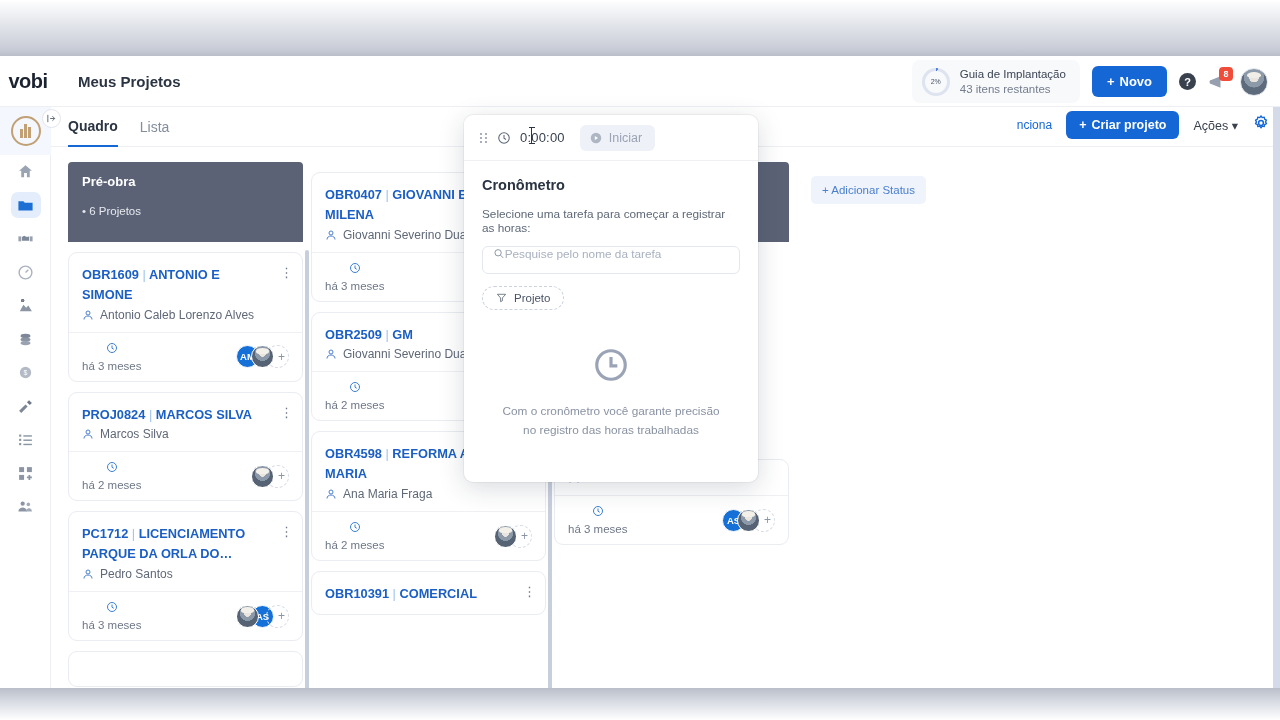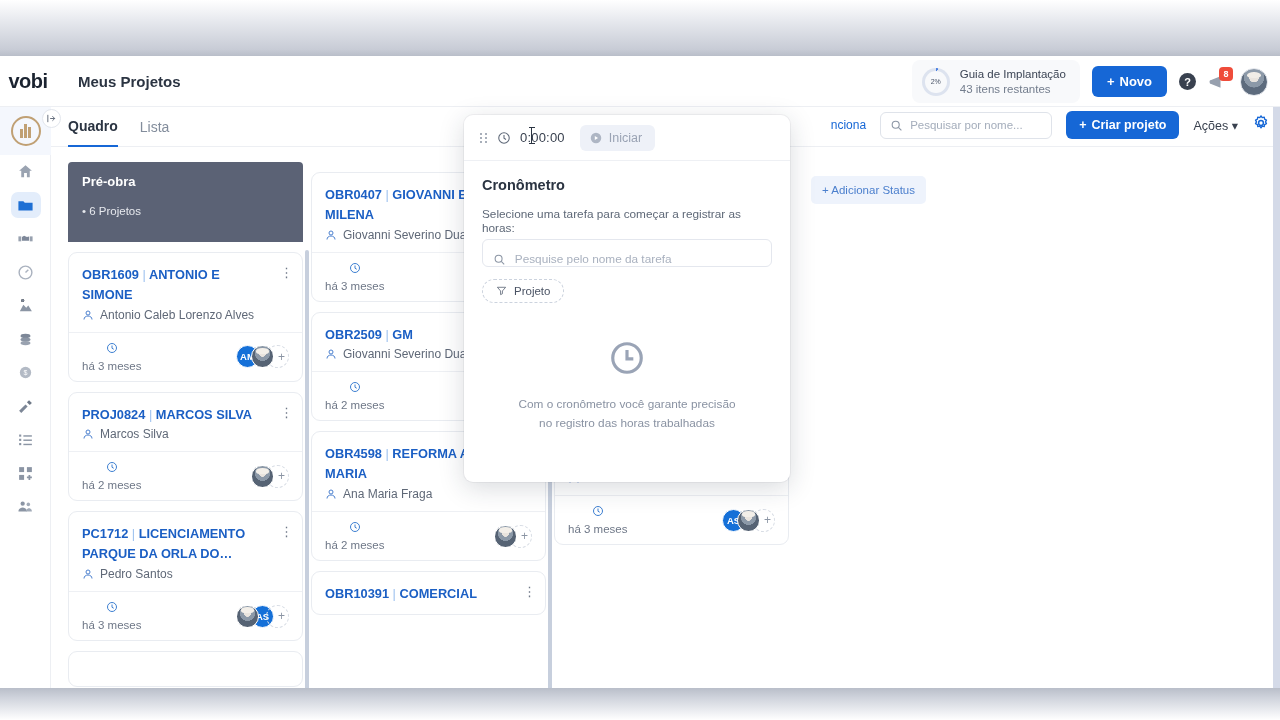--- a/index.html
+++ b/index.html
@@ -217,21 +217,21 @@
     padding: 7px 11px; font-size: 11.5px; cursor: pointer;
     font-family: inherit; margin-top: 14px; height: 28px;
   }
   .col-scroll {
     position: absolute; right: -6px; top: 88px; width: 4px; height: 440px;
     background: #c7cfdd; border-radius: 3px;
   }
 
   
   .modal {
-    position: absolute; left: 464px; top: 59px; width: 326px; height: 367px;
+    position: absolute; left: 464px; top: 59px; width: 294px; height: 367px;
     background: #fff; border-radius: 9px;
     box-shadow: 0 6px 26px rgba(30,40,60,0.17), 0 0 0 1px rgba(30,40,60,0.05);
     z-index: 60;
   }
   .modal-head {
     height: 46px; display: flex; align-items: center; gap: 9px;
     padding: 0 16px; border-bottom: 1px solid #eef0f4;
   }
   .drag-dots {
     width: 8px; display: grid; grid-template-columns: 3px 3px; gap: 2px; cursor: grab;
@@ -248,22 +248,22 @@
   .btn-iniciar {
     display: flex; align-items: flex-start; gap: 6px;
     background: #eef1f8; color: #9aa3b4; border: none; border-radius: 6px;
     padding: 6px 13px 6px 9px; font-size: 12.5px; cursor: pointer;
     font-family: inherit; margin-left: 6px;
   }
   .modal-body { padding: 16px 18px 0; }
   .modal-title { font-size: 14.5px; font-weight: 600; color: #2b3442; }
   .modal-sub { font-size: 11.8px; color: #5e6877; margin-top: 14px; }
   .task-search {
-    margin-top: 4px; height: 28px; border: 1px solid #e4e7ee; border-radius: 6px;
-    display: flex; align-items: flex-end; gap: 9px; padding: 0 10px;
+    margin-top: 11px; height: 28px; border: 1px solid #e4e7ee; border-radius: 6px;
+    display: flex; align-items: flex-start; padding: 0 10px;
   }
   .task-search input {
     border: none; outline: none; font-size: 11.8px; width: 250px;
     font-family: inherit; background: transparent; color: #39414f;
   }
   .task-search input::placeholder { color: #a9b1bf; }
   .chip-projeto {
     margin-top: 12px; display: inline-flex; align-items: flex-start; gap: 7px;
     border: 1px dashed #ccd3de; border-radius: 14px;
     padding: 5px 13px; font-size: 11.5px; color: #4a5364; cursor: pointer;
@@ -438,27 +438,20 @@
   </div>
 
   <div class="content">
 
     <div class="tabs">
       <div class="tab active">Quadro</div>
       <div class="tab">Lista</div>
 
       <div class="toolbar">
         <div class="howitworks">nciona</div>
-        <div class="search-box">
-          <svg width="13" height="13" viewBox="0 0 24 24">
-            <circle cx="10.5" cy="10.5" r="6.5" fill="none" stroke="#8b95a4" stroke-width="2"></circle>
-            <path d="M15.5 15.5L21 21" stroke="#8b95a4" stroke-width="2"></path>
-          </svg>
-          <input type="text" placeholder="Pesquisar por nome..." style="">
-        </div>
         <button class="btn-criar">
           <span>+</span>
           <span>Criar projeto</span>
         </button>
         <div class="acoes">
           <span>Ações</span>
           <span>▾</span>
         </div>
         <div class="gear">
           <svg width="18" height="18" viewBox="0 0 24 24">

